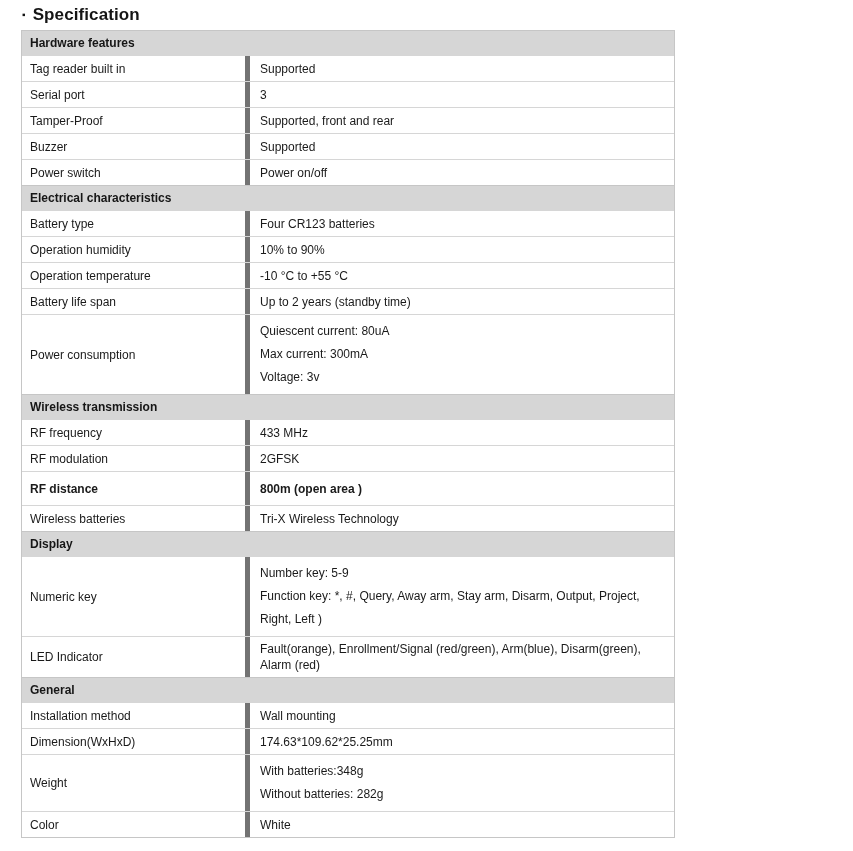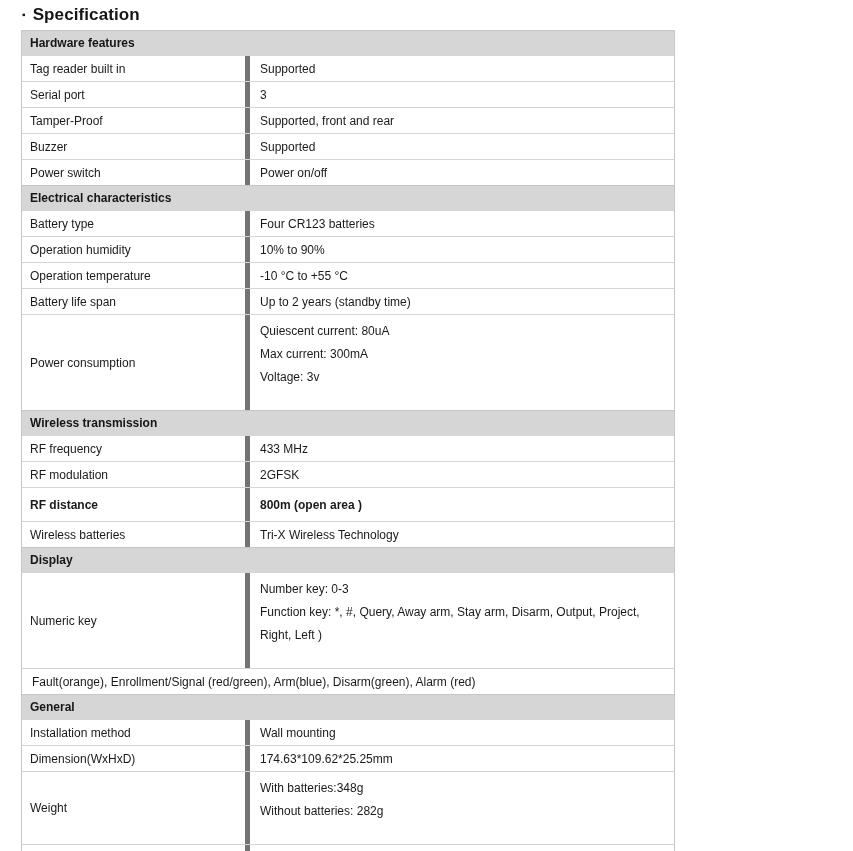--- a/index.html
+++ b/index.html
@@ -63,21 +63,21 @@
   }
   .data-row .cell-value {
     flex: 1 1 auto;
     padding: 4px 8px 4px 10px;
     display: flex;
     flex-direction: column;
     justify-content: center;
     min-height: 25px;
   }
   .val-line { line-height: 16px; }
-  .cell-value.multi { padding-top: 5px; padding-bottom: 21px; }
+  .cell-value.multi { padding-top: 5px; padding-bottom: 5px; }
   .cell-value.multi .val-line { line-height: 23px; }
   .data-row.tall .cell-label,
   .data-row.tall .cell-value { min-height: 33px; font-weight: bold; }
   .after-table { margin-top: 31px; }
 </style>
 </head>
 <body>
 
 <div class="page">
 
@@ -173,25 +173,26 @@
       <div class="data-row">
         <div class="cell-label">Wireless batteries</div>
         <div class="cell-value">
           <div class="val-line">Tri-X Wireless Technology</div>
         </div>
       </div>
       <div class="sec-row">Display</div>
       <div class="data-row">
         <div class="cell-label">Numeric key</div>
         <div class="cell-value multi">
-          <div class="val-line">Number key: 0-3</div>
+          <div class="val-line">Number key: 5-9</div>
           <div class="val-line">Function key: *, #, Query, Away arm, Stay arm, Disarm, Output, Project, Right, Left )</div>
         </div>
       </div>
       <div class="data-row">
+        <div class="cell-label">LED Indicator</div>
         <div class="cell-value">
           <div class="val-line">Fault(orange), Enrollment/Signal (red/green), Arm(blue), Disarm(green), Alarm (red)</div>
         </div>
       </div>
       <div class="sec-row">General</div>
       <div class="data-row">
         <div class="cell-label">Installation method</div>
         <div class="cell-value">
           <div class="val-line">Wall mounting</div>
         </div>

